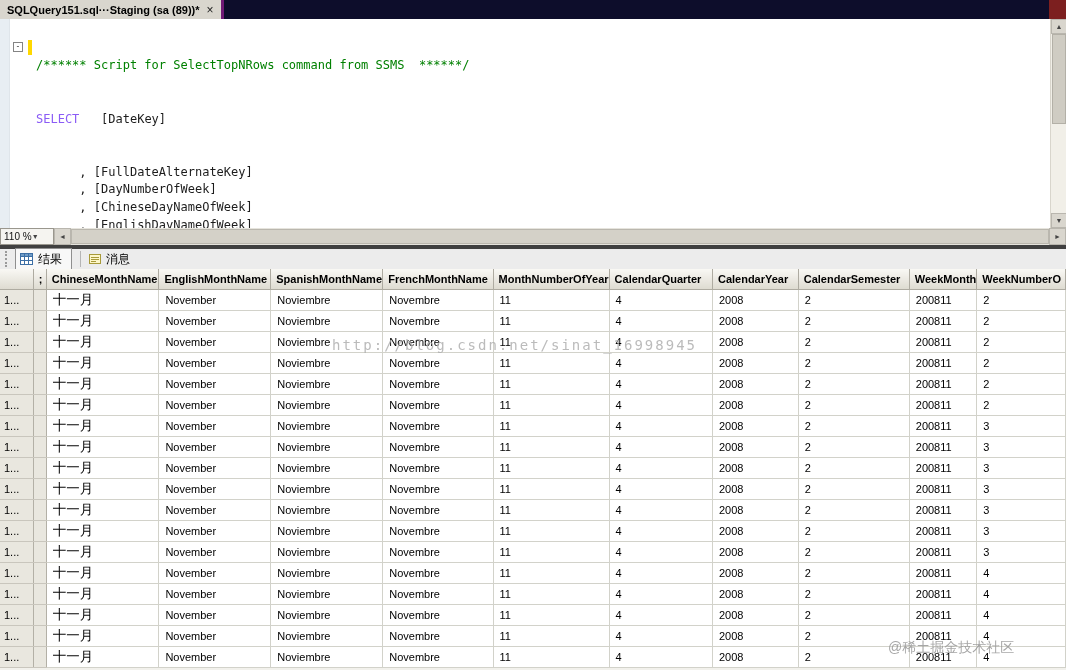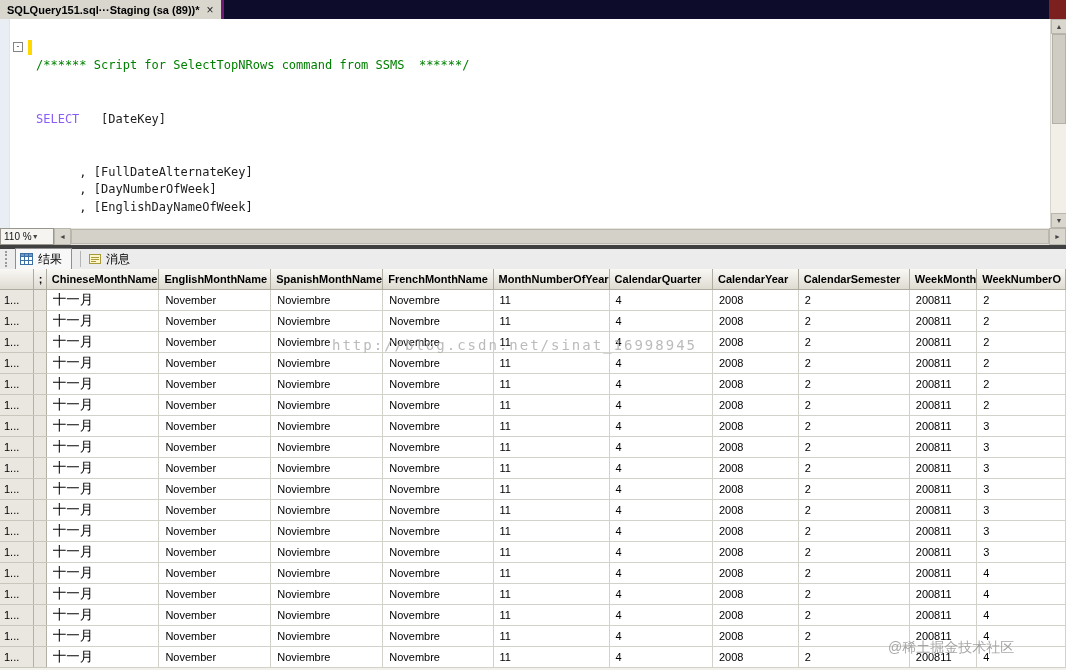--- a/index.html
+++ b/index.html
@@ -82,21 +82,21 @@
     <div class="corner-box"></div>
   </div>
 
   <div class="editor">
     <div class="indicator-strip"></div>
     <div class="fold-box">-</div>
     <div class="change-bar"></div>
     <div class="code" id="code-lines">
       <div class="cl cmt">/****** Script for SelectTopNRows command from SSMS  ******/</div>
       <div class="cl"><span class="kw">SELECT</span><span>   [DateKey]</span></div>
-    <div class="cl">      , [FullDateAlternateKey]</div><div class="cl">      , [DayNumberOfWeek]</div><div class="cl">      , [EnglishDayNameOfWeek]</div></div>
+    <div class="cl">      , [FullDateAlternateKey]</div><div class="cl">      , [DayNumberOfWeek]</div><div class="cl">      , [ChineseDayNameOfWeek]</div><div class="cl">      , [EnglishDayNameOfWeek]</div></div>
   </div>
 
   <div class="vscroll">
     <div class="sb-btn">▲</div>
     <div class="v-thumb"></div>
     <div class="sb-btn down">▼</div>
   </div>
 
   <div class="hscrollrow">
     <div class="zoombox">

